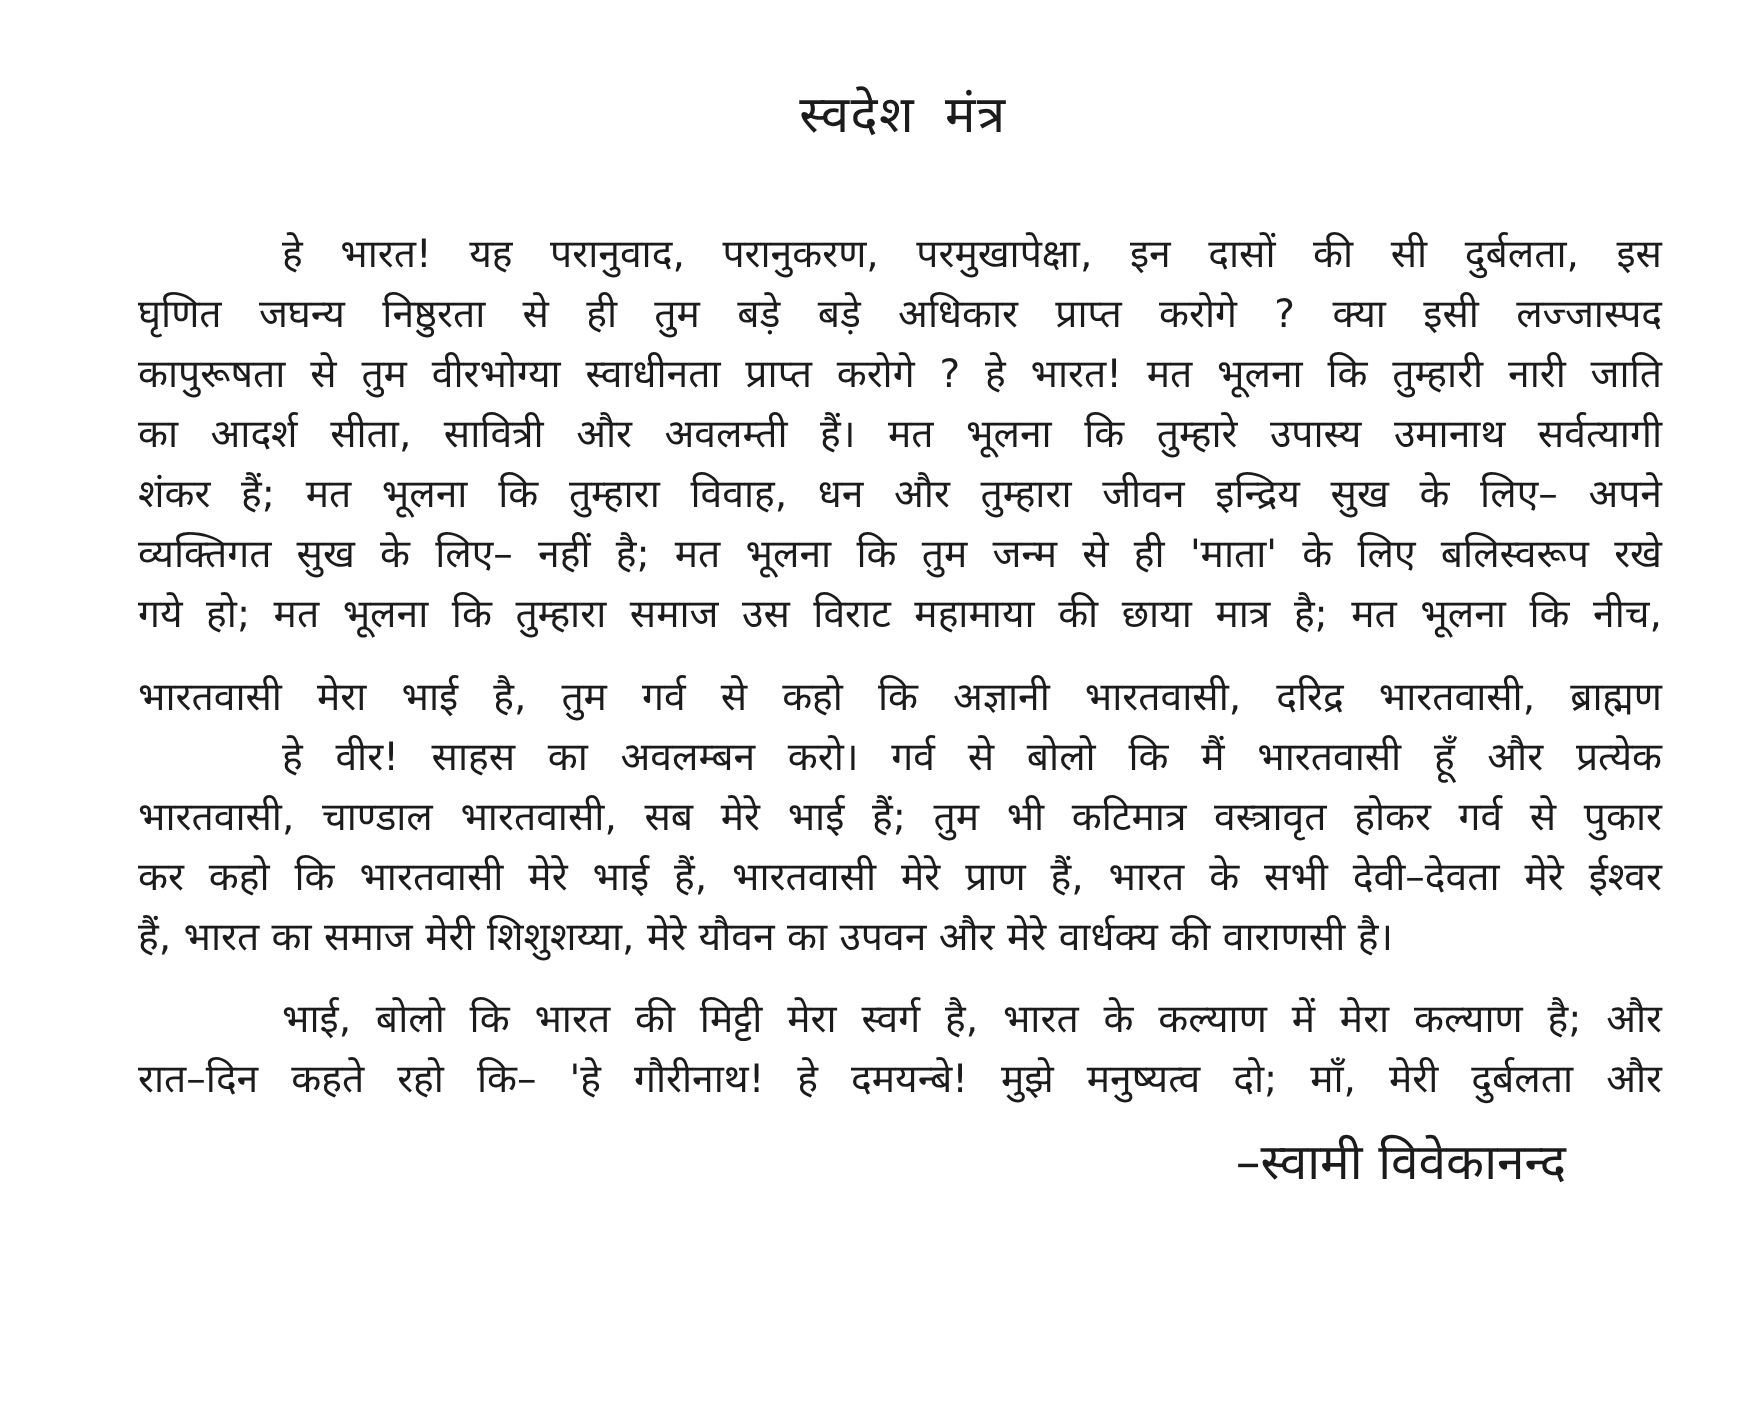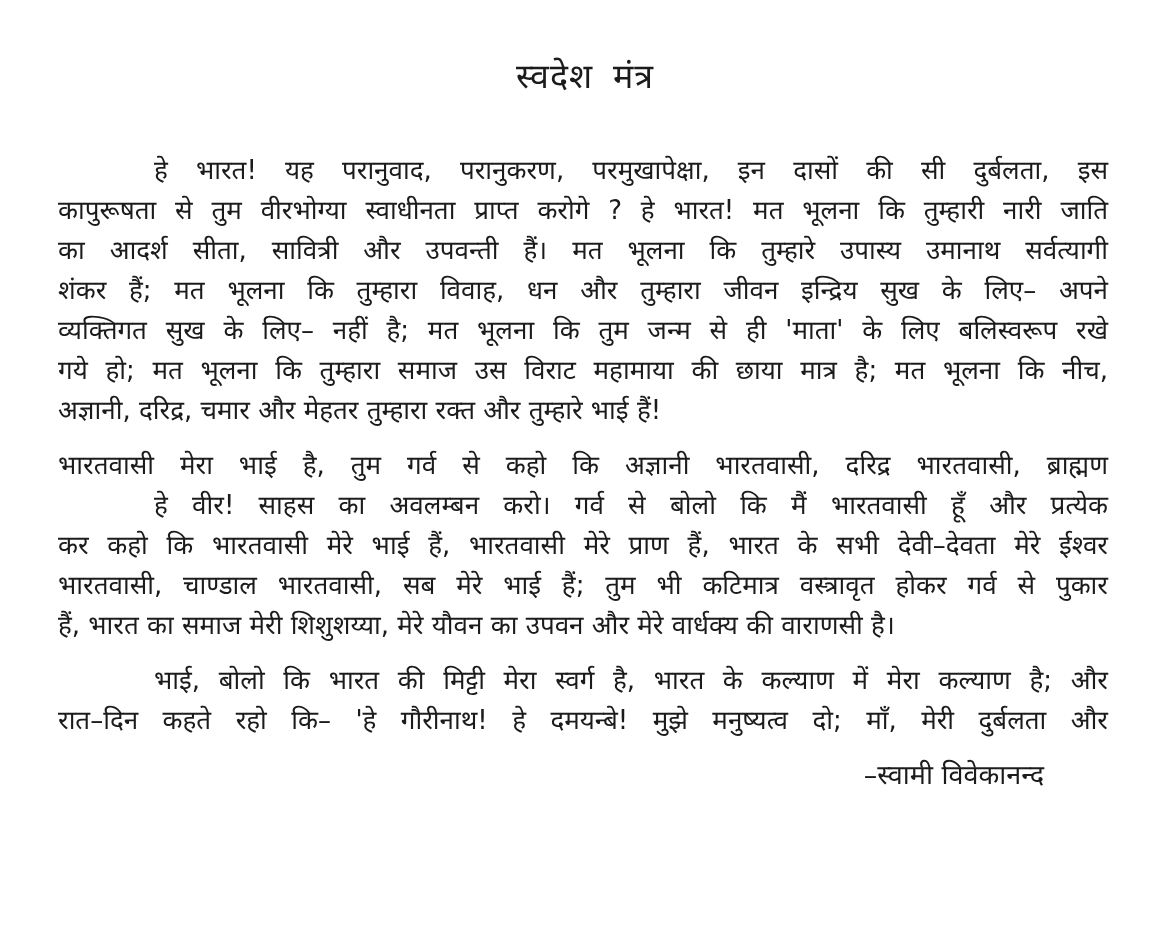--- a/index.html
+++ b/index.html
@@ -11,21 +11,21 @@
     width: 1170px;
     height: 950px;
     overflow: hidden;
     font-family: "DejaVu Sans", "Liberation Sans", sans-serif;
     color: #1b1b1b;
   }
   .page {
     box-sizing: border-box;
     width: 1170px;
     height: 950px;
-    padding: 52px 58px 0 58px;
+    padding: 52px 58px 0 92px;
     background: #ffffff;
   }
   .doc-title {
     text-align: center;
     font-size: 34px;
     font-weight: normal;
     letter-spacing: 1px;
     margin: 0 0 52px 0;
     word-spacing: 8px;
   }
@@ -42,46 +42,46 @@
   .line.indent {
     text-indent: 96px;
   }
   .line.last {
     text-align-last: left;
   }
   .signature {
     margin-top: 12px;
     text-align: right;
     padding-right: 68px;
-    font-size: 27px;
+    font-size: 33px;
     line-height: 40px;
   }
 </style>
 </head>
 <body>
 
 <div class="page">
 
   <h1 class="doc-title">स्वदेश मंत्र</h1>
 
   <div class="para">
     <div class="line indent">हे भारत! यह परानुवाद, परानुकरण, परमुखापेक्षा, इन दासों की सी दुर्बलता, इस</div>
+    <div class="line">घृणित जघन्य निष्ठुरता से ही तुम बड़े बड़े अधिकार प्राप्त करोगे ? क्या इसी लज्जास्पद</div>
     <div class="line">कापुरूषता से तुम वीरभोग्या स्वाधीनता प्राप्त करोगे ? हे भारत! मत भूलना कि तुम्हारी नारी जाति</div>
-    <div class="line">का आदर्श सीता, सावित्री और उपवन्ती हैं। मत भूलना कि तुम्हारे उपास्य उमानाथ सर्वत्यागी</div>
+    <div class="line">का आदर्श सीता, सावित्री और अवलम्ती हैं। मत भूलना कि तुम्हारे उपास्य उमानाथ सर्वत्यागी</div>
     <div class="line">शंकर हैं; मत भूलना कि तुम्हारा विवाह, धन और तुम्हारा जीवन इन्द्रिय सुख के लिए– अपने</div>
     <div class="line">व्यक्तिगत सुख के लिए– नहीं है; मत भूलना कि तुम जन्म से ही 'माता' के लिए बलिस्वरूप रखे</div>
     <div class="line">गये हो; मत भूलना कि तुम्हारा समाज उस विराट महामाया की छाया मात्र है; मत भूलना कि नीच,</div>
-    <div class="line last">अज्ञानी, दरिद्र, चमार और मेहतर तुम्हारा रक्त और तुम्हारे भाई हैं!</div>
   </div>
 
   <div class="para">
     <div class="line">भारतवासी मेरा भाई है, तुम गर्व से कहो कि अज्ञानी भारतवासी, दरिद्र भारतवासी, ब्राह्मण</div>
     <div class="line indent">हे वीर! साहस का अवलम्बन करो। गर्व से बोलो कि मैं भारतवासी हूँ और प्रत्येक</div>
+    <div class="line">भारतवासी, चाण्डाल भारतवासी, सब मेरे भाई हैं; तुम भी कटिमात्र वस्त्रावृत होकर गर्व से पुकार</div>
     <div class="line">कर कहो कि भारतवासी मेरे भाई हैं, भारतवासी मेरे प्राण हैं, भारत के सभी देवी–देवता मेरे ईश्वर</div>
-    <div class="line">भारतवासी, चाण्डाल भारतवासी, सब मेरे भाई हैं; तुम भी कटिमात्र वस्त्रावृत होकर गर्व से पुकार</div>
     <div class="line last">हैं, भारत का समाज मेरी शिशुशय्या, मेरे यौवन का उपवन और मेरे वार्धक्य की वाराणसी है।</div>
   </div>
 
   <div class="para">
     <div class="line indent">भाई, बोलो कि भारत की मिट्टी मेरा स्वर्ग है, भारत के कल्याण में मेरा कल्याण है; और</div>
     <div class="line">रात–दिन कहते रहो कि– 'हे गौरीनाथ! हे दमयन्बे! मुझे मनुष्यत्व दो; माँ, मेरी दुर्बलता और</div>
   </div>
 
   <div class="signature">–स्वामी विवेकानन्द</div>
 

